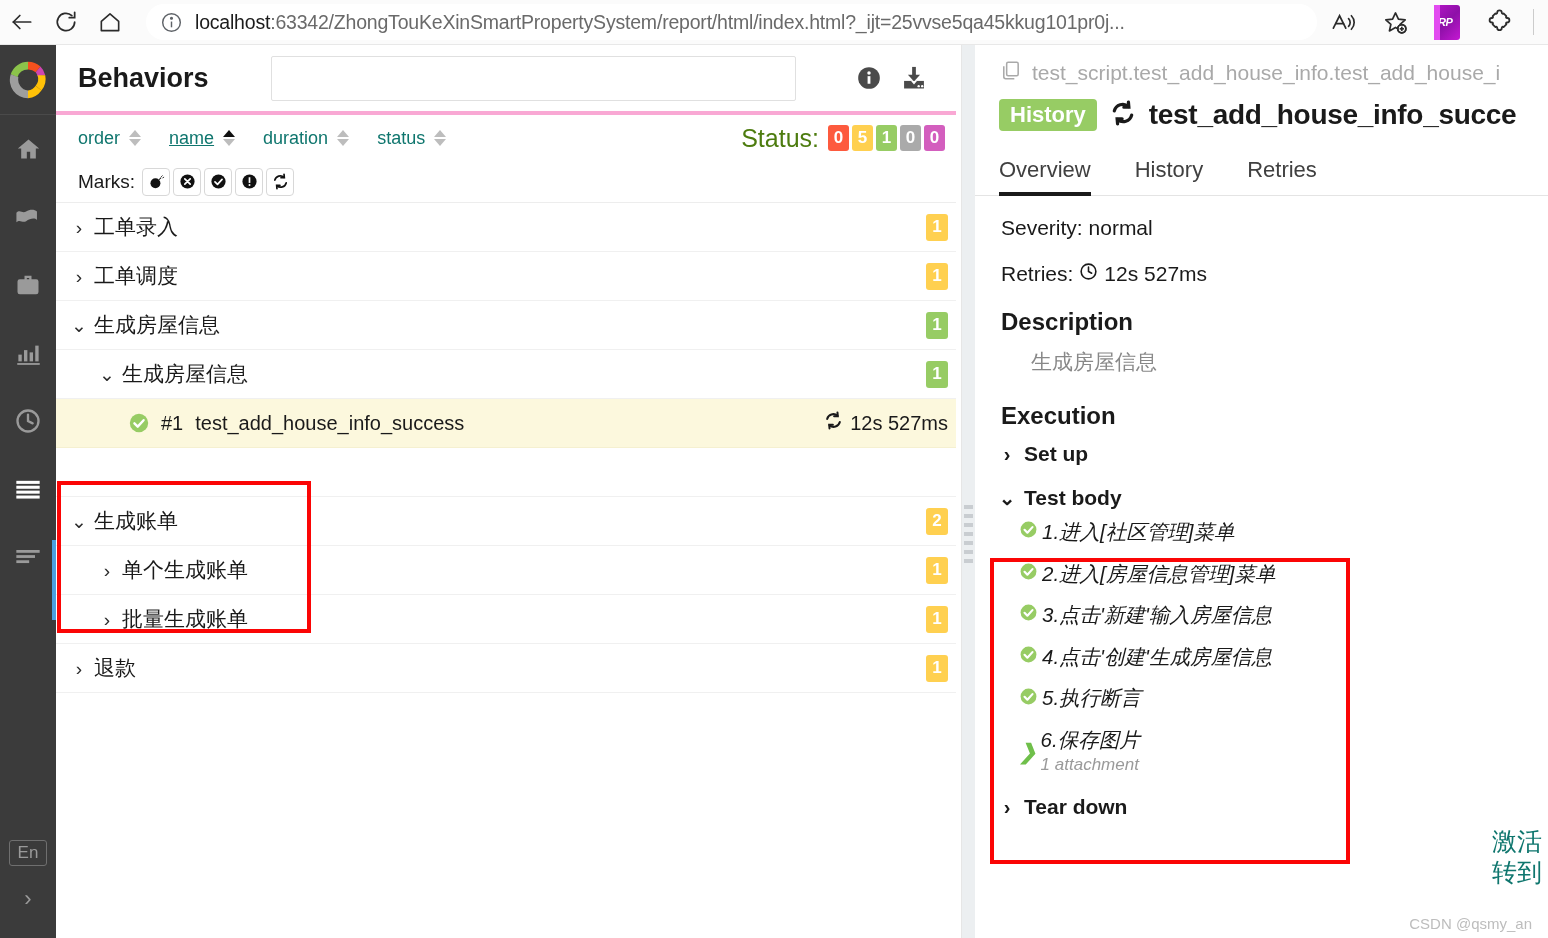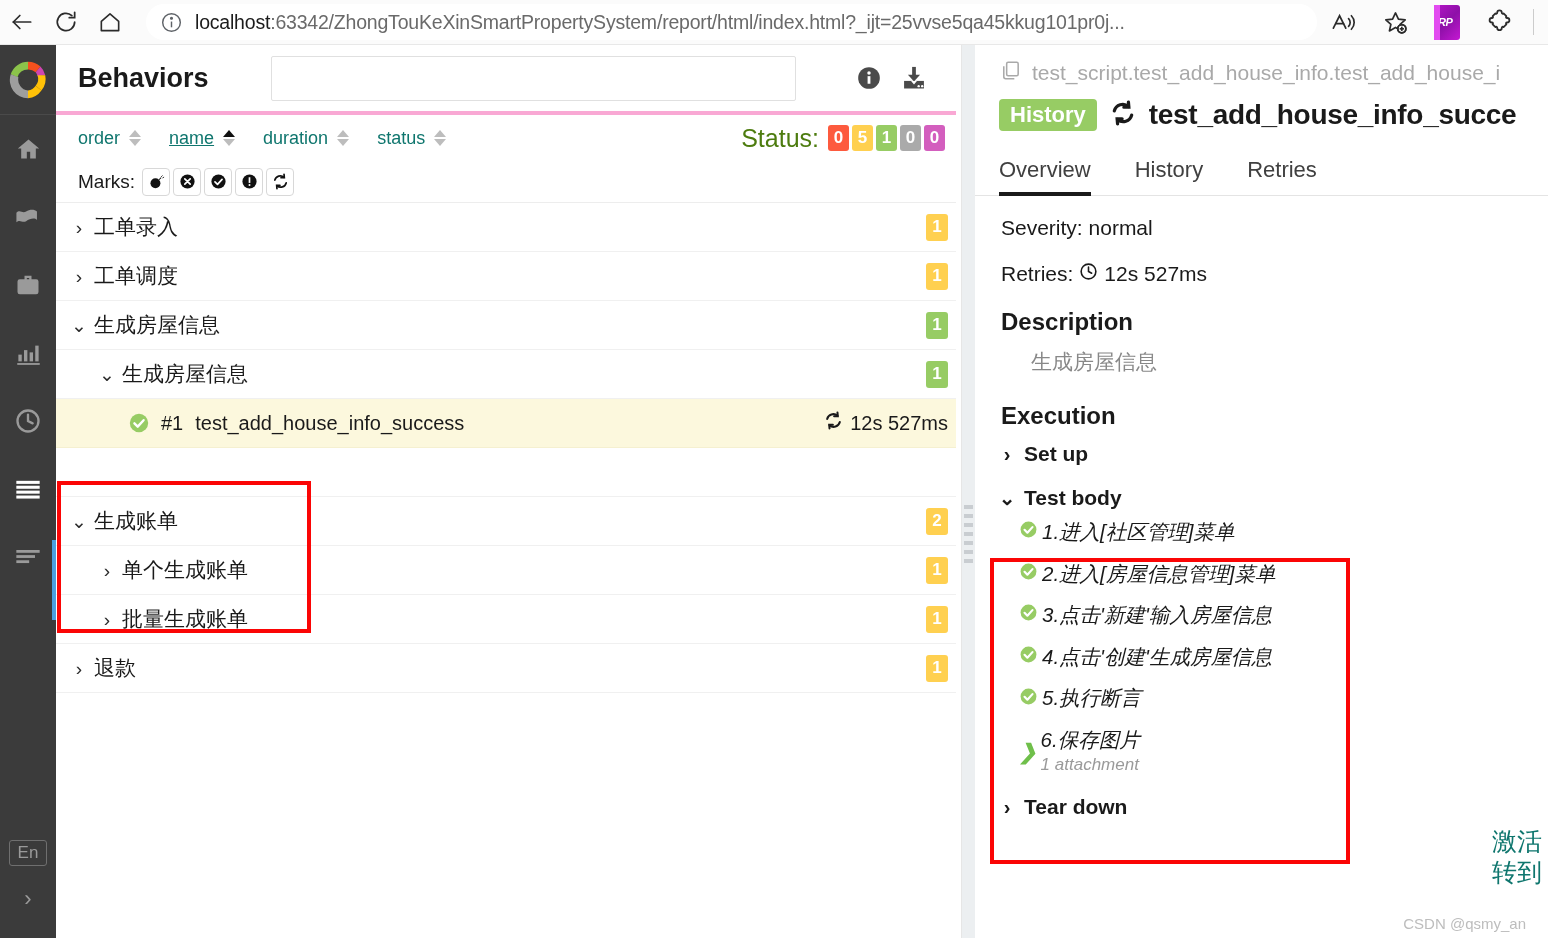--- a/index.html
+++ b/index.html
@@ -261,21 +261,21 @@
   #redbox-left  { left: 57px;  top: 481px; width: 254px; height: 152px; }
   #redbox-steps { left: 990px; top: 558px; width: 360px; height: 306px; }
 
   
   .wm-win {
     position: absolute; right: 6px; bottom: 50px;
     text-align: right; color: #0f766e; font-size: 25px; line-height: 1.25;
     font-family: "DejaVu Sans", sans-serif;
   }
   .wm-csdn {
-    position: absolute; right: 22px; bottom: 6px;
+    position: absolute; right: 16px; bottom: 6px;
     color: #bdbdbd; font-size: 15px;
   }
 </style>
 </head>
 <body>
 
 <div class="browser-bar">
   <div class="nav-btn">
     <svg width="26" height="26" viewBox="0 0 24 24" fill="none" stroke="currentColor" stroke-width="1.6" stroke-linecap="round" stroke-linejoin="round">
         <line x1="20" y1="12" x2="4" y2="12"></line>

